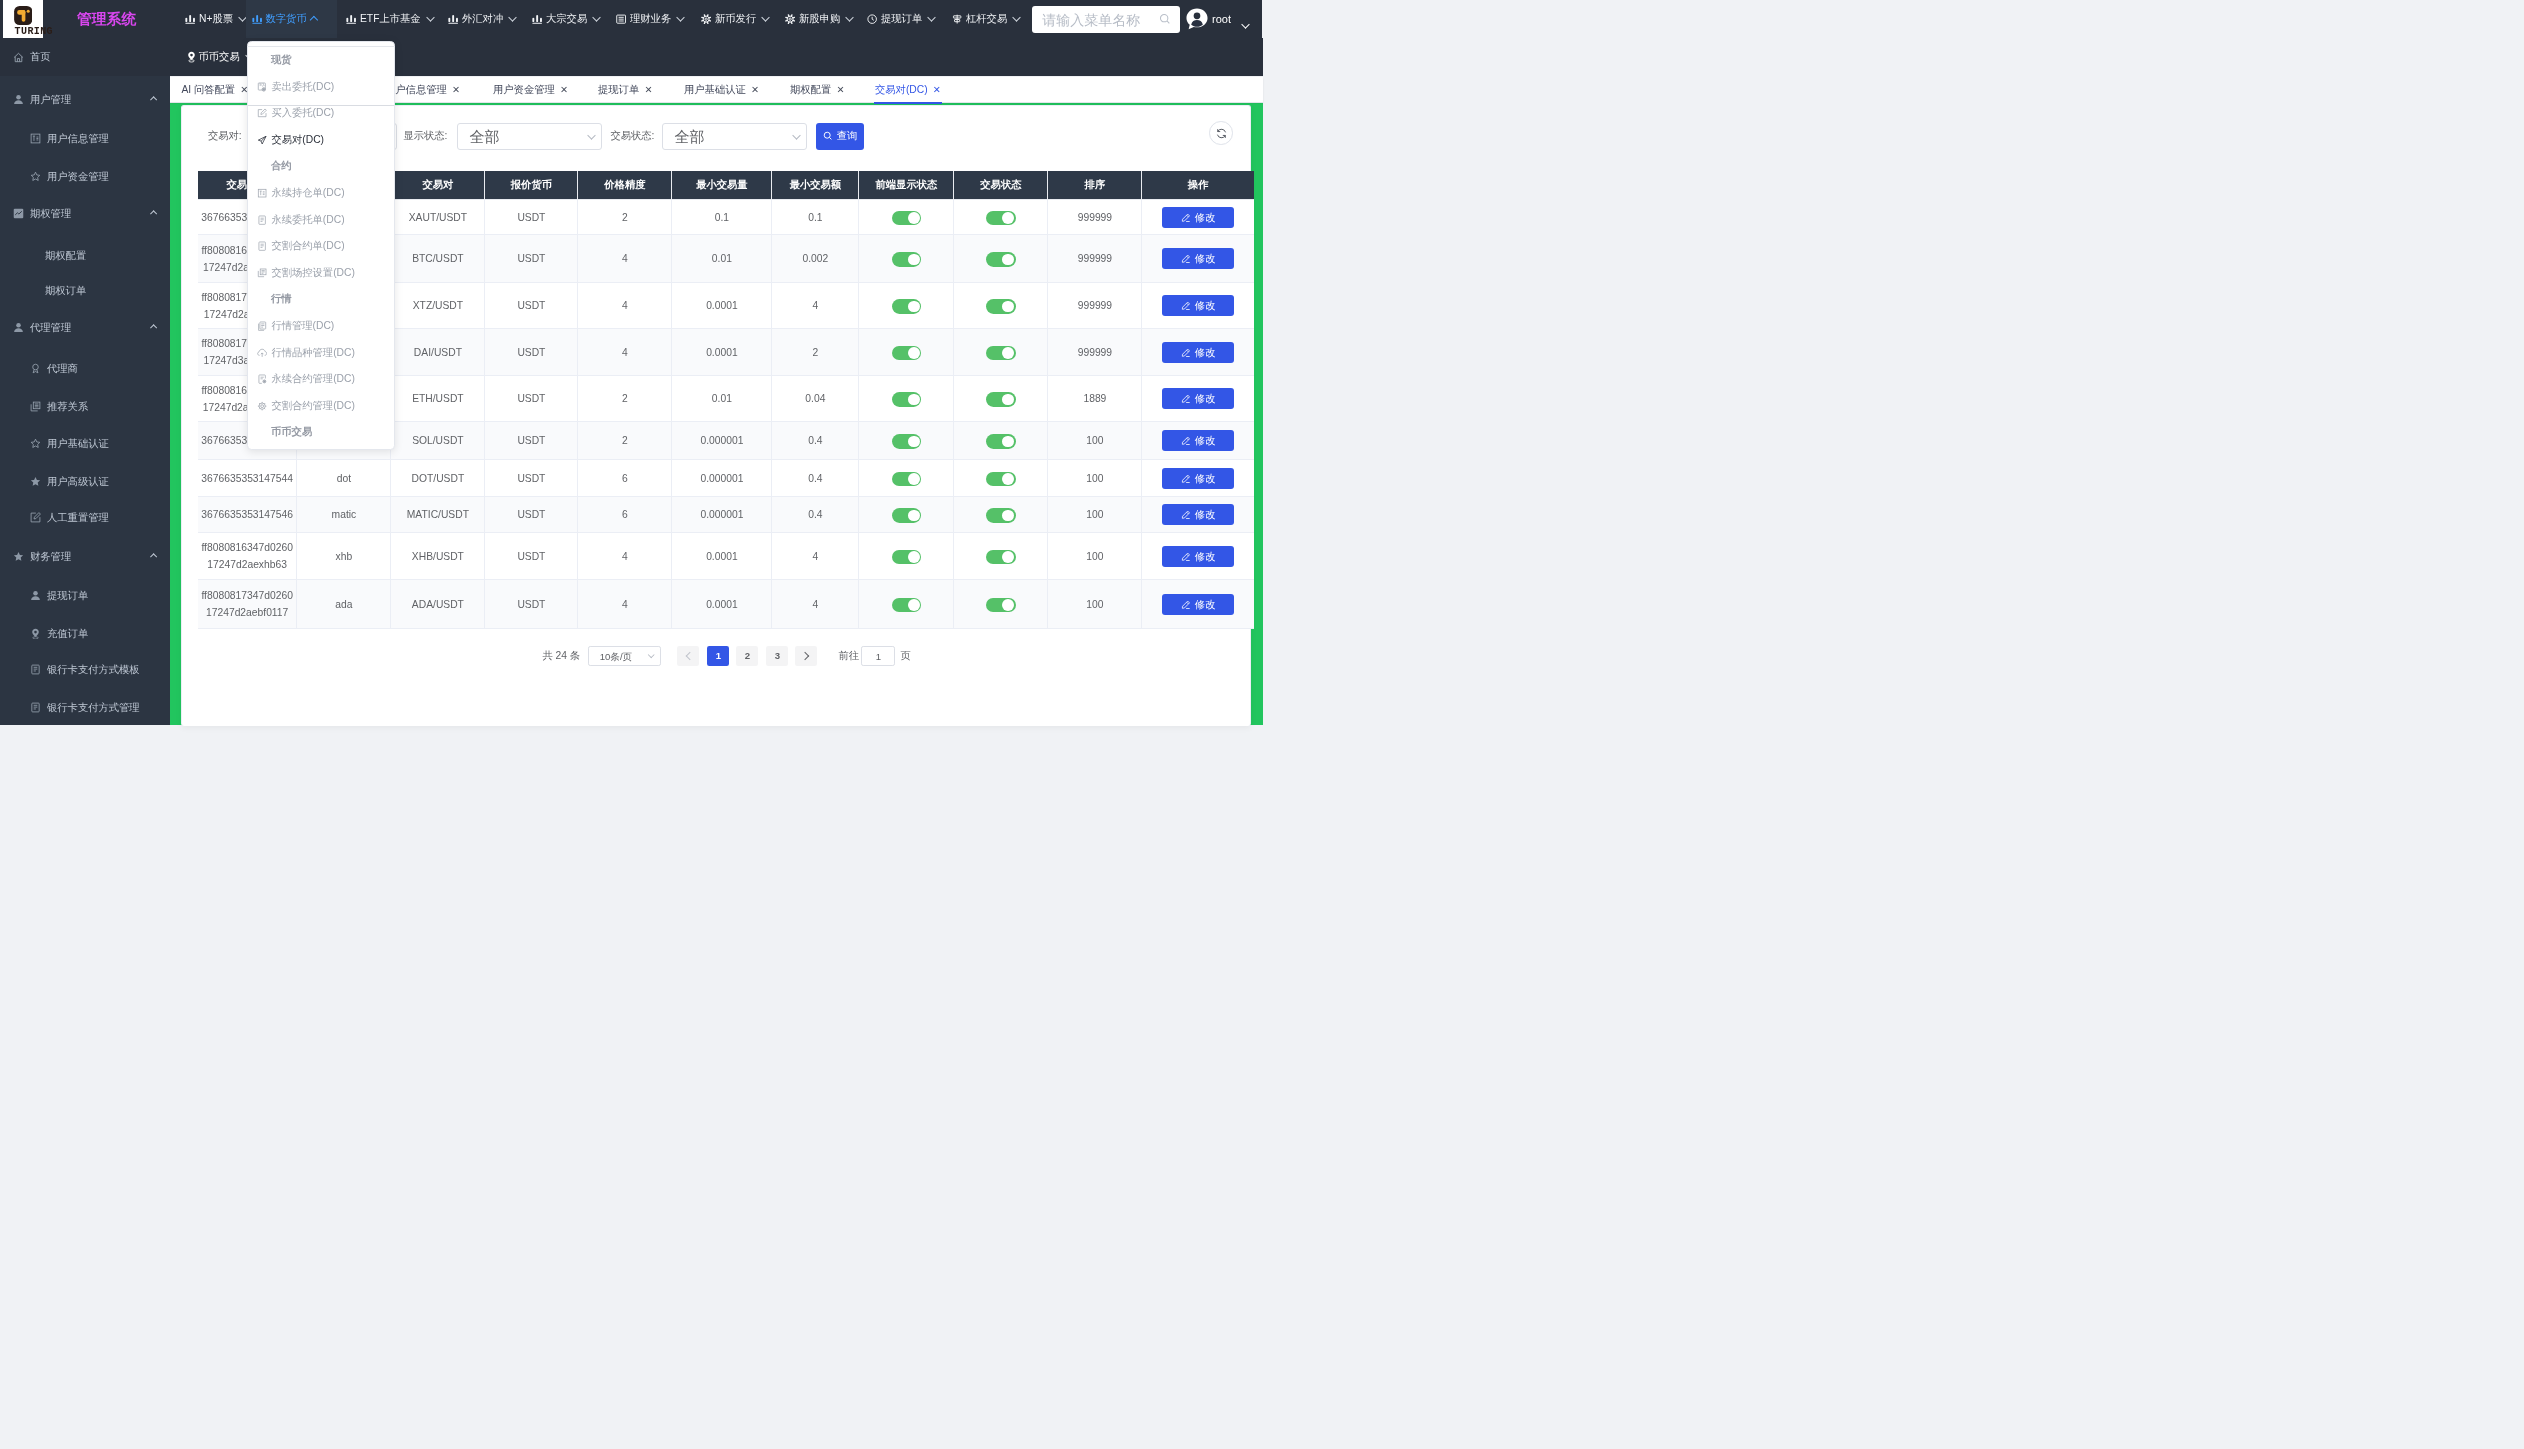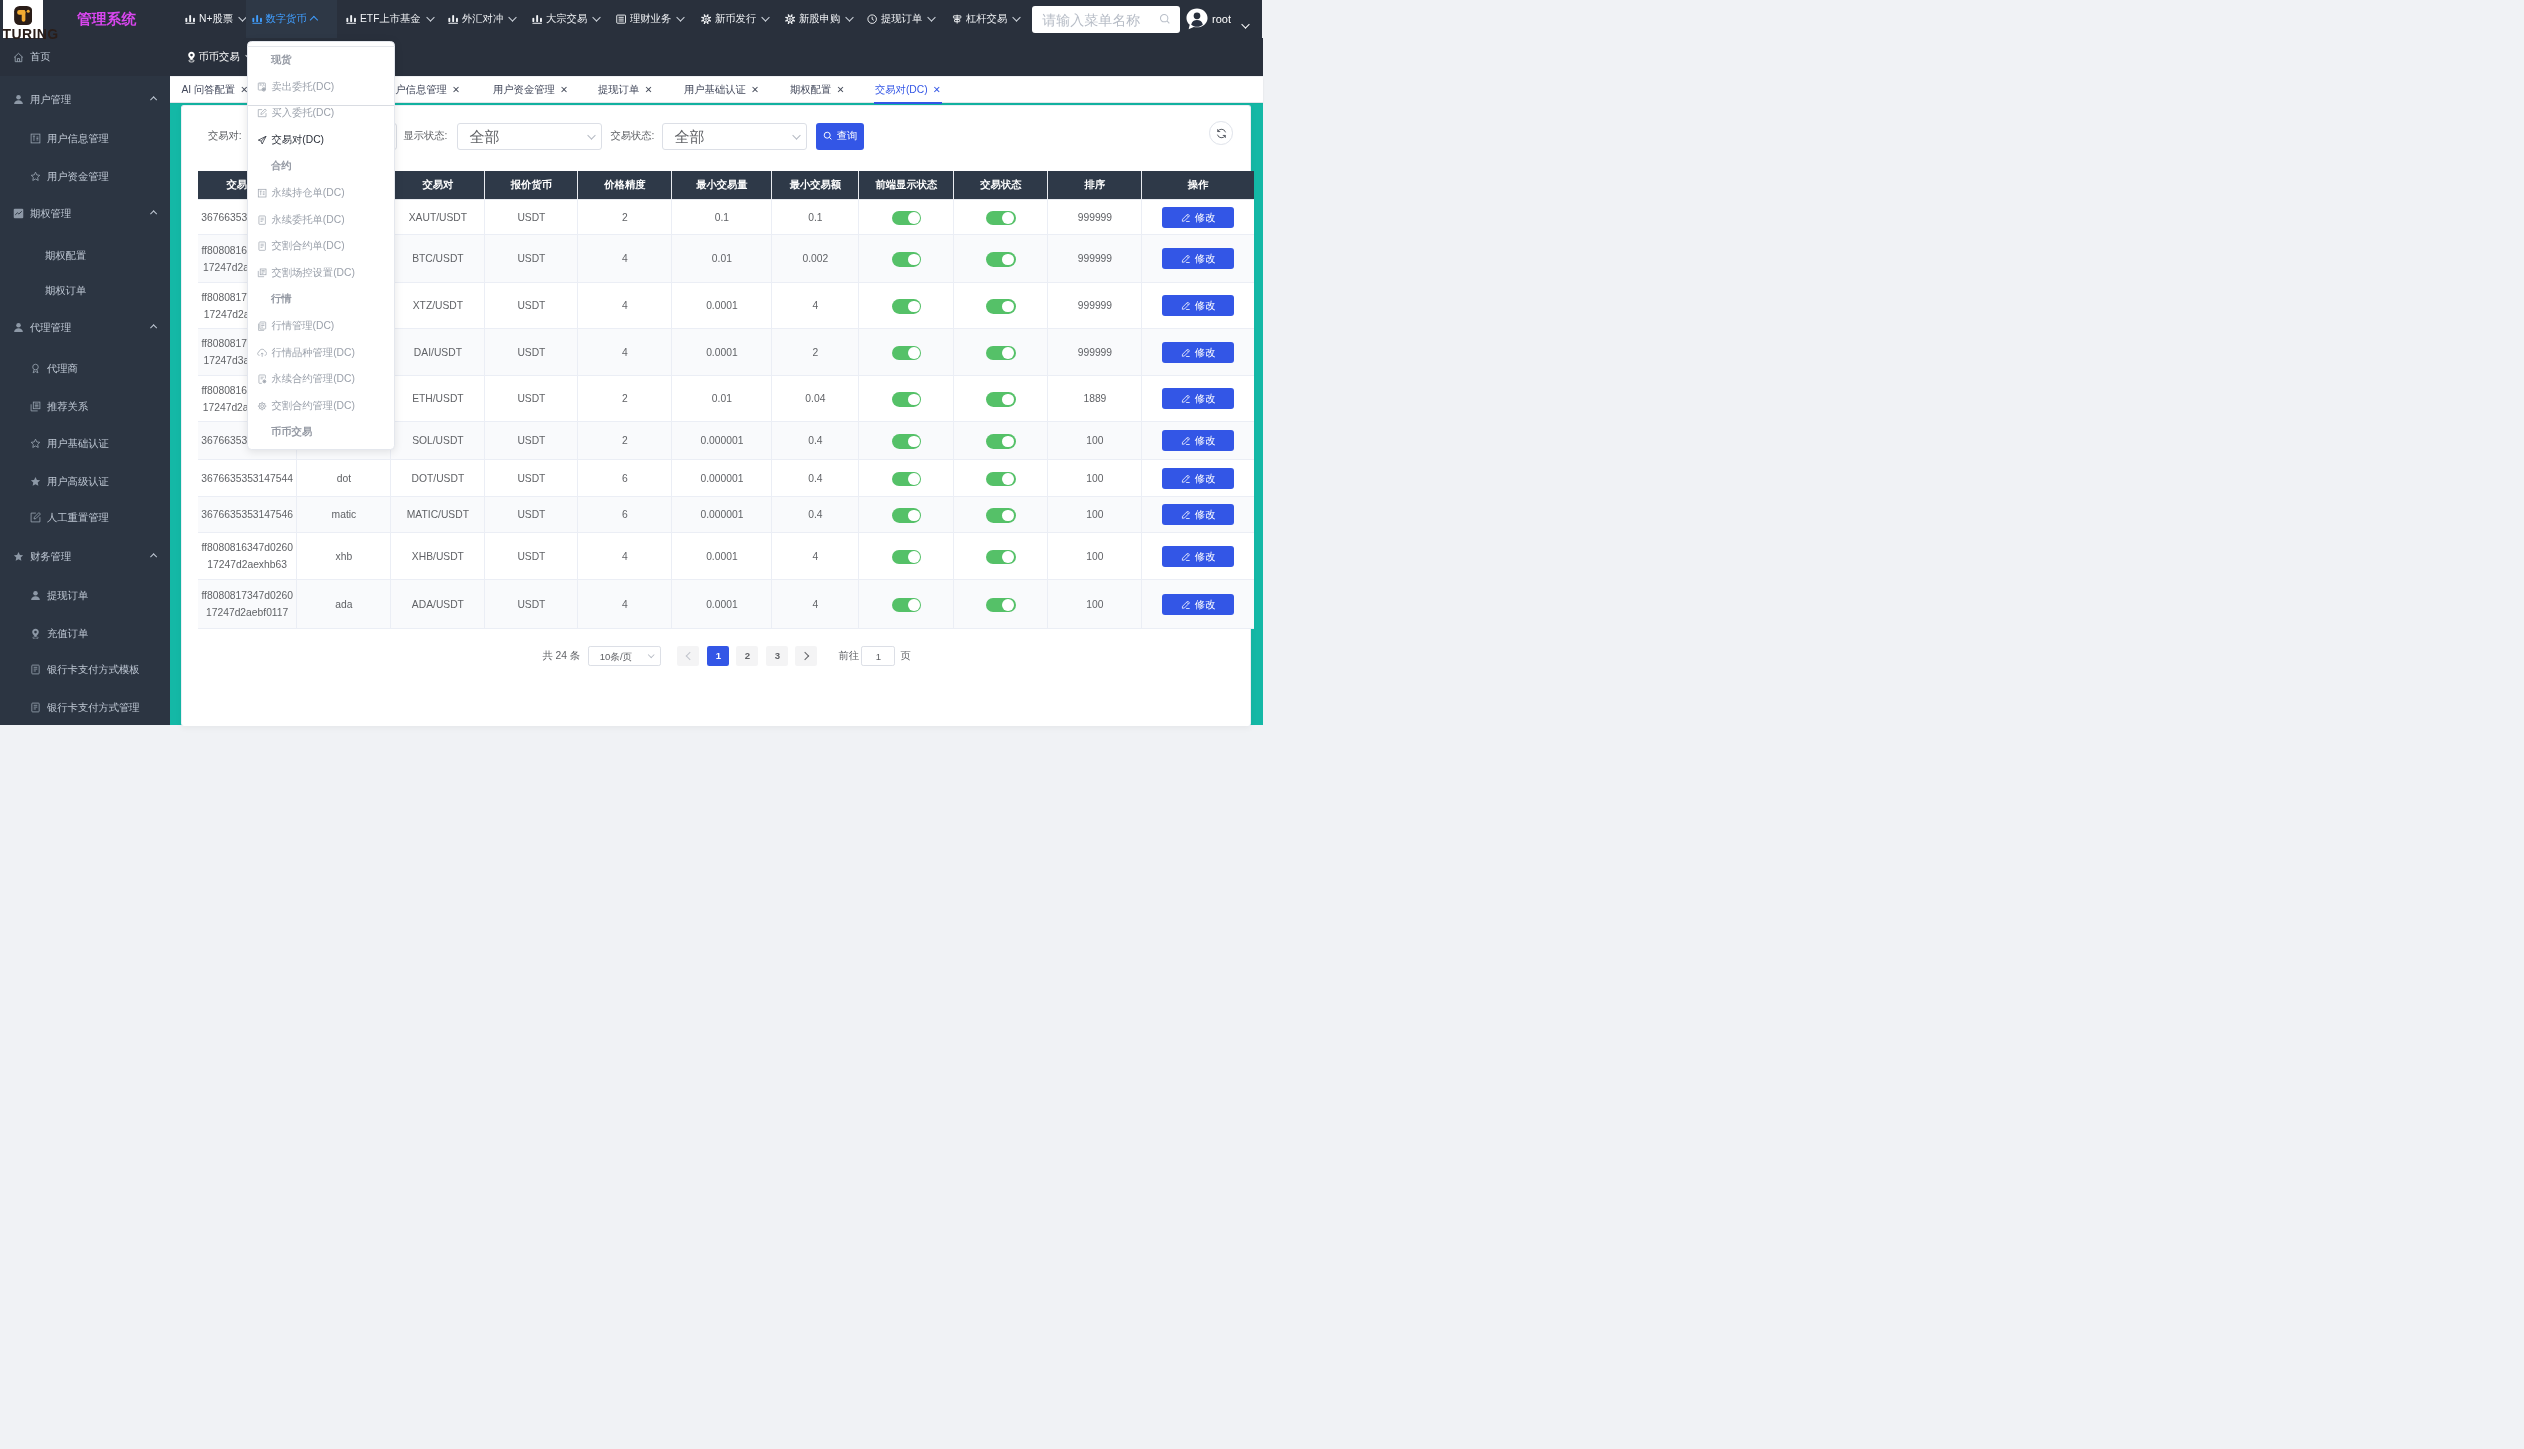--- a/index.html
+++ b/index.html
@@ -1,20 +1,20 @@
 <!DOCTYPE html>
 <html style="font-size:11.8px"><head>
 <meta charset="utf-8">
 <style>
 * { margin:0; padding:0; box-sizing:border-box; }
 html,body { width:1262px; height:725px; overflow:hidden; font-family:"Liberation Sans",sans-serif; background:#f0f2f5; }
 .abs { position:absolute; }
 #nav { position:absolute; left:0; top:0; width:1262px; height:38px; background:#29303c; z-index:30; }
 #logo { position:absolute; left:2.6px; top:0; width:40px; height:38px; background:#fff; text-align:center; }
-#logo .ln { position:absolute; left:0; right:0; top:26px; font-size:14px; font-weight:bold; color:#2a1d18; letter-spacing:0.4px; }
+#logo .ln { position:absolute; left:12px; right:0; top:26px; font-size:10px; font-weight:bold; color:#2a1d18; letter-spacing:0.4px;font-family:Liberation Mono, monospace; }
 #ttl { position:absolute; left:77px; top:0; line-height:38px; font-size:14.8px; font-weight:bold; color:#d946ef; }
 .nitem { position:absolute; top:0; height:38px; display:flex; align-items:center; color:#f2f4f7; font-size:10.3px; }
 .nitem svg { margin-right:3.7px; }
 .nitem .cv { margin-left:5.2px; }
 .nitem.act { background:#2e3846; color:#409eff; }
 .cv { display:inline-block; width:5.9px; height:5.9px; border-right:1.2px solid #cfd5dd; border-bottom:1.2px solid #cfd5dd; transform:rotate(45deg) translateY(-2.2px); }
 .cv.up { transform:rotate(-135deg) translateY(-1.5px); }
 .act .cv { border-color:#409eff; }
 #nsearch { position:absolute; left:1032px; top:5.9px; width:148px; height:27px; background:#fff; border-radius:3px; }
 #nsearch span { position:absolute; left:10.3px; top:6.6px; font-size:14px; color:#b6bcc6; }
@@ -33,21 +33,21 @@
 .sitem .arr { position:absolute; right:14px; width:5.2px; height:5.2px; border-right:1px solid #bfc8d4; border-bottom:1px solid #bfc8d4; transform:rotate(-135deg); }
 .g1 { padding-left:13px; }
 .g2 { padding-left:30px; }
 .g2t { padding-left:45px; }
 #tabbar { position:absolute; left:170px; top:77px; width:1093px; height:26px; background:#fff; border-bottom:0.7px solid #e2e5ea; box-shadow:0 0.7px 2.2px rgba(0,0,0,0.08); z-index:4; }
 .tab { position:absolute; top:0; height:25px; line-height:25px; font-size:10.3px; color:#41475a; white-space:nowrap; }
 .tab .x { display:inline-block; margin-left:5.2px; color:#464c5a; font-size:9.6px; }
 .tab.on { color:#3356e6; }
 .tab.on .x { color:#3356e6; }
 .tab.on::after { content:""; position:absolute; left:-0.7px; bottom:-1.5px; height:1.8px; background:#3356e6; right:-1.5px; }
-#content { position:absolute; left:170px; top:103px; width:1093px; height:622px; background:#14b8a6; }
+#content { position:absolute; left:170px; top:103px; width:1093px; height:622px; background:#22c55e; }
 #card { position:absolute; left:11.4px; top:1.8px; width:1070px; height:621px; background:#fff; border-radius:3px; border:0.7px solid #ebeef5; border-bottom:none; box-shadow:0 1.5px 5.9px rgba(0,0,0,0.05); }
 
 .flabel { position:absolute; top:17.7px; height:26.6px; line-height:26.6px; font-size:10.3px; color:#606266; }
 .fsel { position:absolute; top:17.7px; height:26.6px; background:#fff; border:0.7px solid #dcdfe6; border-radius:3px; }
 .fsel span { position:absolute; left:11px; top:0; line-height:25px; font-size:15px; color:#606266; }
 .fsel .cv { position:absolute; right:8.9px; top:9.6px; border-color:#b4b9c2; border-width:1px; }
 #qbtn { position:absolute; left:634px; top:17.7px; width:48px; height:26.6px; background:#3356e6; border-radius:3px; color:#fff; font-size:10.3px; text-align:center; line-height:26.6px; }
 #refbtn { position:absolute; left:1027px; top:15.5px; width:23.6px; height:23.6px; border:0.7px solid #dfe3ea; border-radius:50%; background:#fff; }
 #refbtn svg { position:absolute; left:5.9px; top:5.9px; }
 table { border-collapse:collapse; table-layout:fixed; }

